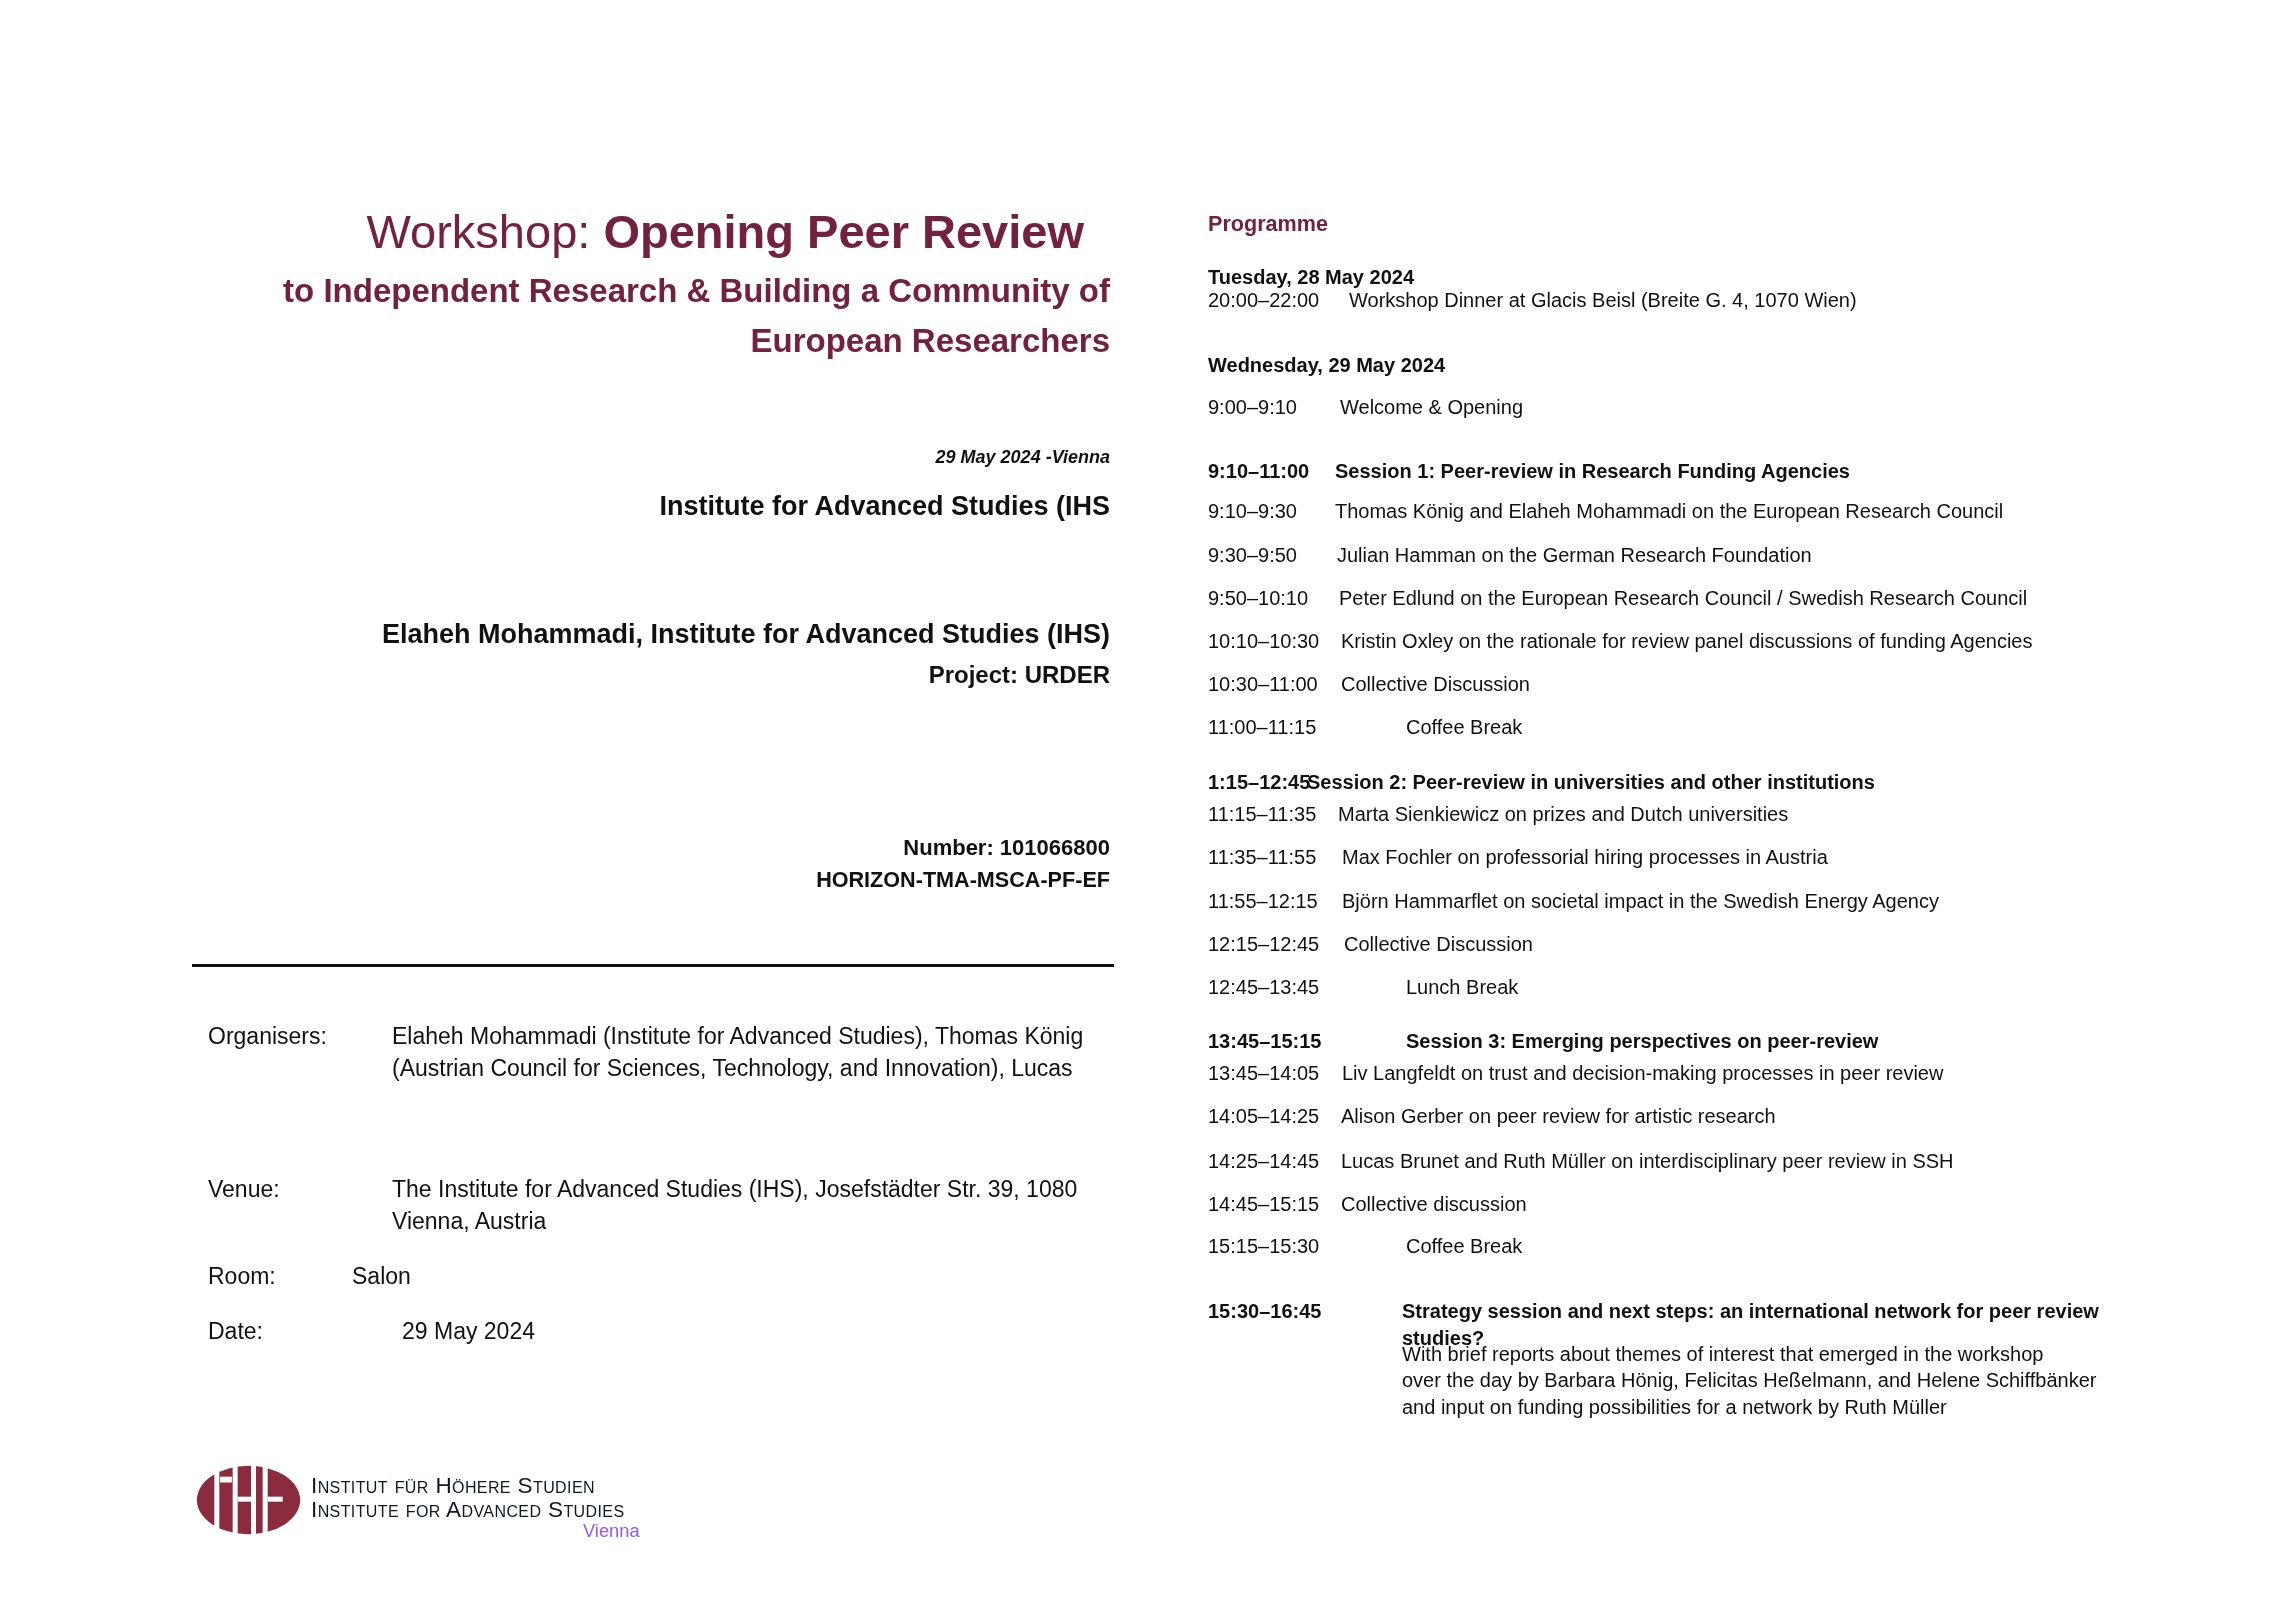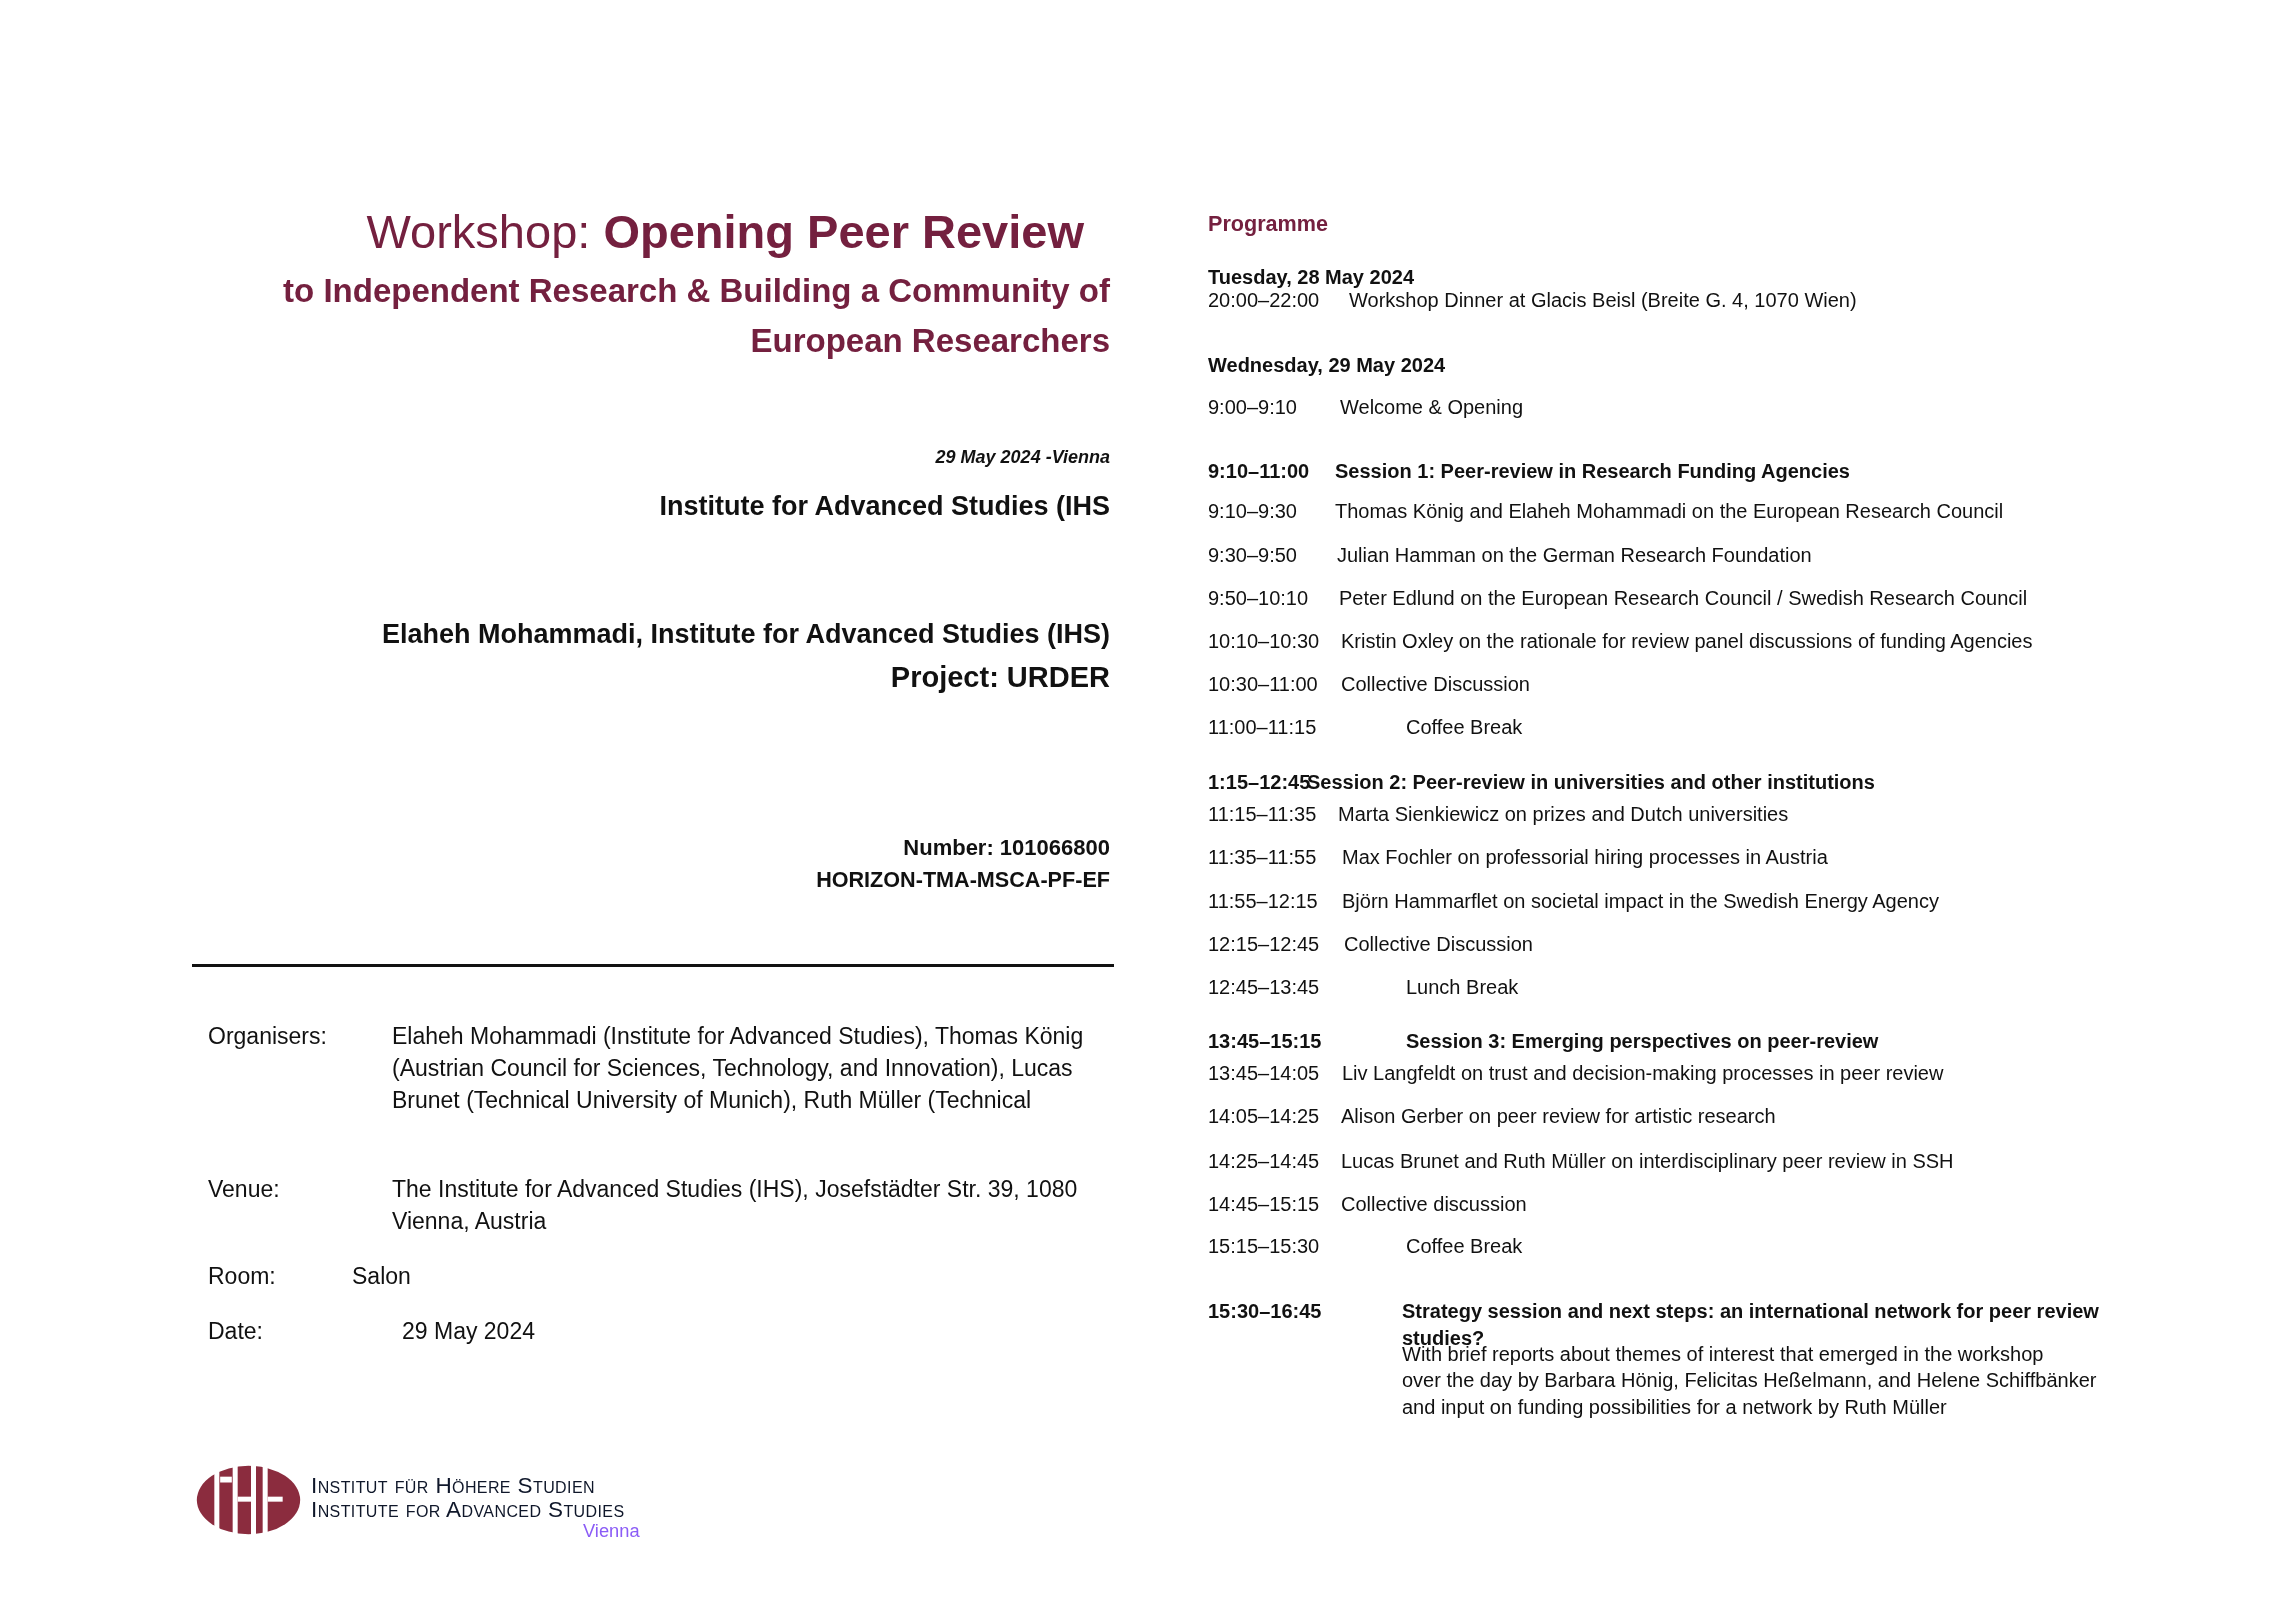--- a/index.html
+++ b/index.html
@@ -33,31 +33,30 @@
 </head>
 <body>
 
 <div id="title" class="abs maroon right"><span class="light">Workshop: </span><span class="bold">Opening Peer Review</span></div>
 <div class="abs sub maroon" style="top:271px;">to Independent Research &amp; Building a Community of</div>
 <div class="abs sub maroon" style="top:321px;">European Researchers</div>
 
 <div class="abs meta-b" style="top:447px; font-size:18px;font-style:italic;">29 May 2024 -Vienna</div>
 <div class="abs meta-b" style="top:491px; font-size:27px;">Institute for Advanced Studies (IHS</div>
 <div class="abs meta-b" style="top:619px; font-size:27px;">Elaheh Mohammadi, Institute for Advanced Studies (IHS)</div>
-<div class="abs meta-b" style="top:661px; font-size:29px;margin-left:22px;">Project: URDER</div>
+<div class="abs meta-b" style="top:661px; font-size:24px;margin-left:22px;">Project: URDER</div>
 <div class="abs meta-b" style="top:835px; font-size:22px;">Number: 101066800</div>
 <div class="abs meta-b" style="top:867px; font-size:21.6px;">HORIZON-TMA-MSCA-PF-EF</div>
 
 <div id="rule"></div>
 
 <div class="abs info-label" style="top:1020px;">Organisers:</div>
 <div class="abs info-val" style="top:1020px;">
   <div>Elaheh Mohammadi (Institute for Advanced Studies), Thomas König</div>
   <div>(Austrian Council for Sciences, Technology, and Innovation), Lucas</div>
-  <div>Brunet (Technical University of Munich), Ruth Müller (Technical</div>
 </div>
 
 <div class="abs info-label" style="top:1173px;">Venue:</div>
 <div class="abs info-val" style="top:1173px;">
   <div>The Institute for Advanced Studies (IHS), Josefstädter Str. 39, 1080</div>
   <div>Vienna, Austria</div>
 </div>
 
 <div class="abs info-label" style="top:1260px;">Room:</div>
 <div class="abs info-label" style="top:1260px; left:342px;">Salon</div>

